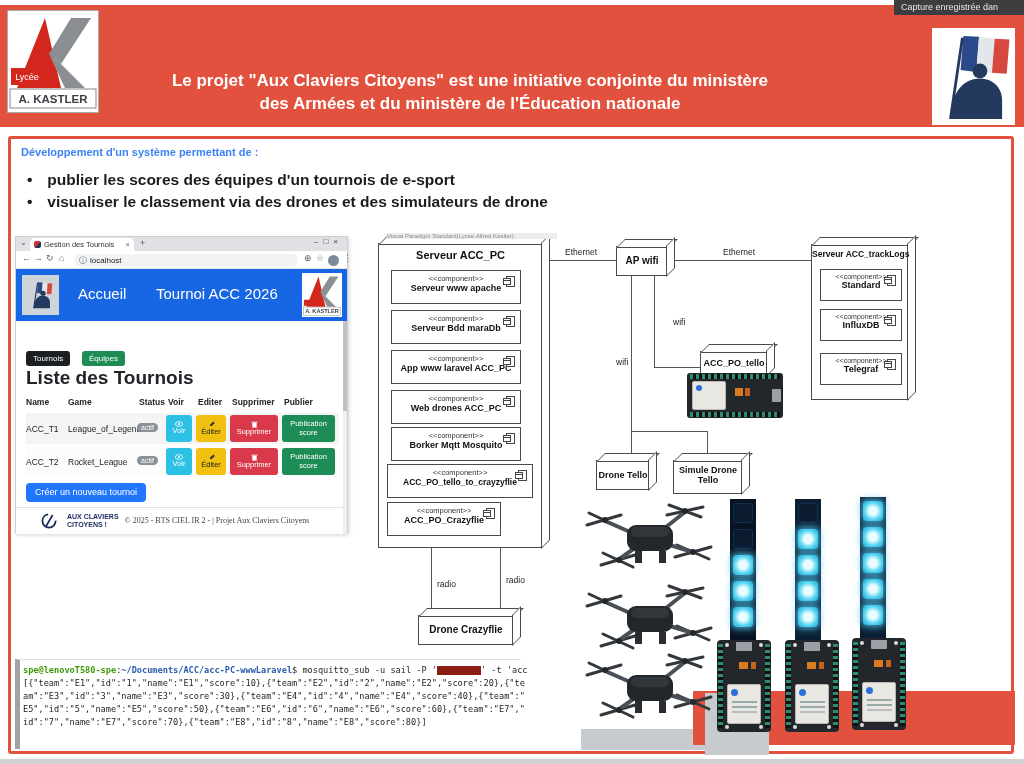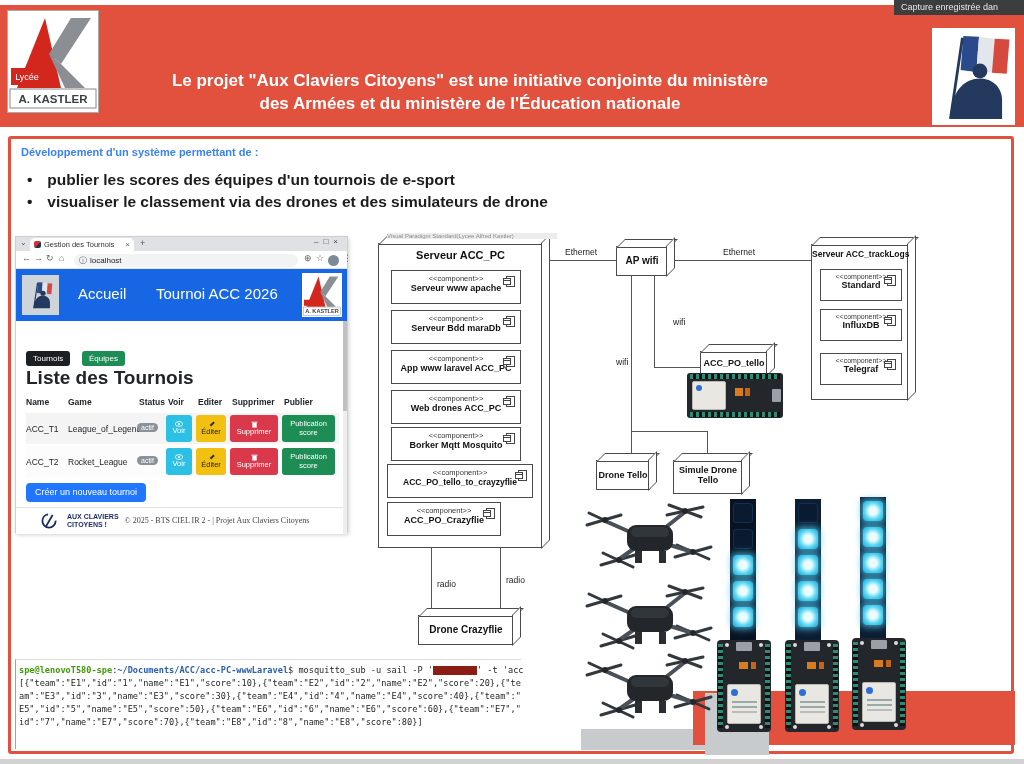--- a/index.html
+++ b/index.html
@@ -124,21 +124,21 @@
   .esp-h .mod .blu { position:absolute; left:3px; top:3px; width:6px; height:6px; border-radius:50%; background:#2b6fd6; }
   .esp-h .chip1 { position:absolute; left:48px; top:15px; width:8px; height:8px; background:#d97c20; }
   .esp-h .chip2 { position:absolute; left:58px; top:15px; width:5px; height:8px; background:#c6641a; }
   .esp-h .usb { position:absolute; right:2px; top:16px; width:9px; height:13px; background:#9aa0a6; border-radius:1px; }
   .photo-bg-gray { position:absolute; background:#c7cbce; z-index:3; }
   .photo-bg-red { position:absolute; background:#E2513E; z-index:3; }
   .drone { position:absolute; width:148px; height:72px; z-index:6; }
 
   
   .terminal { position:absolute; left:4px; top:520px; width:506px; height:90px; background:#fff;
-              border-left:1px solid #a3a3a3; border-top:1px solid #e0e0e0; padding:4px 0 0 3px;
+              border-left:5px solid #a3a3a3; border-top:1px solid #e0e0e0; padding:4px 0 0 3px;
               font-family:"DejaVu Sans Mono", monospace; font-size:8.6px; line-height:13px; color:#1f1f1f; z-index:8; }
   .terminal div { white-space:pre; }
   .t-user { color:#3E9A06; font-weight:bold; }
   .t-path { color:#2A5DB0; font-weight:bold; }
   .redact { display:inline-block; width:44px; height:9px; background:#8b1d15; vertical-align:middle; }
 
   .bottom-edge { position:absolute; left:0; top:759px; width:1024px; height:5px; background:#d2d2d2; }
 </style>
 </head>
 <body>

